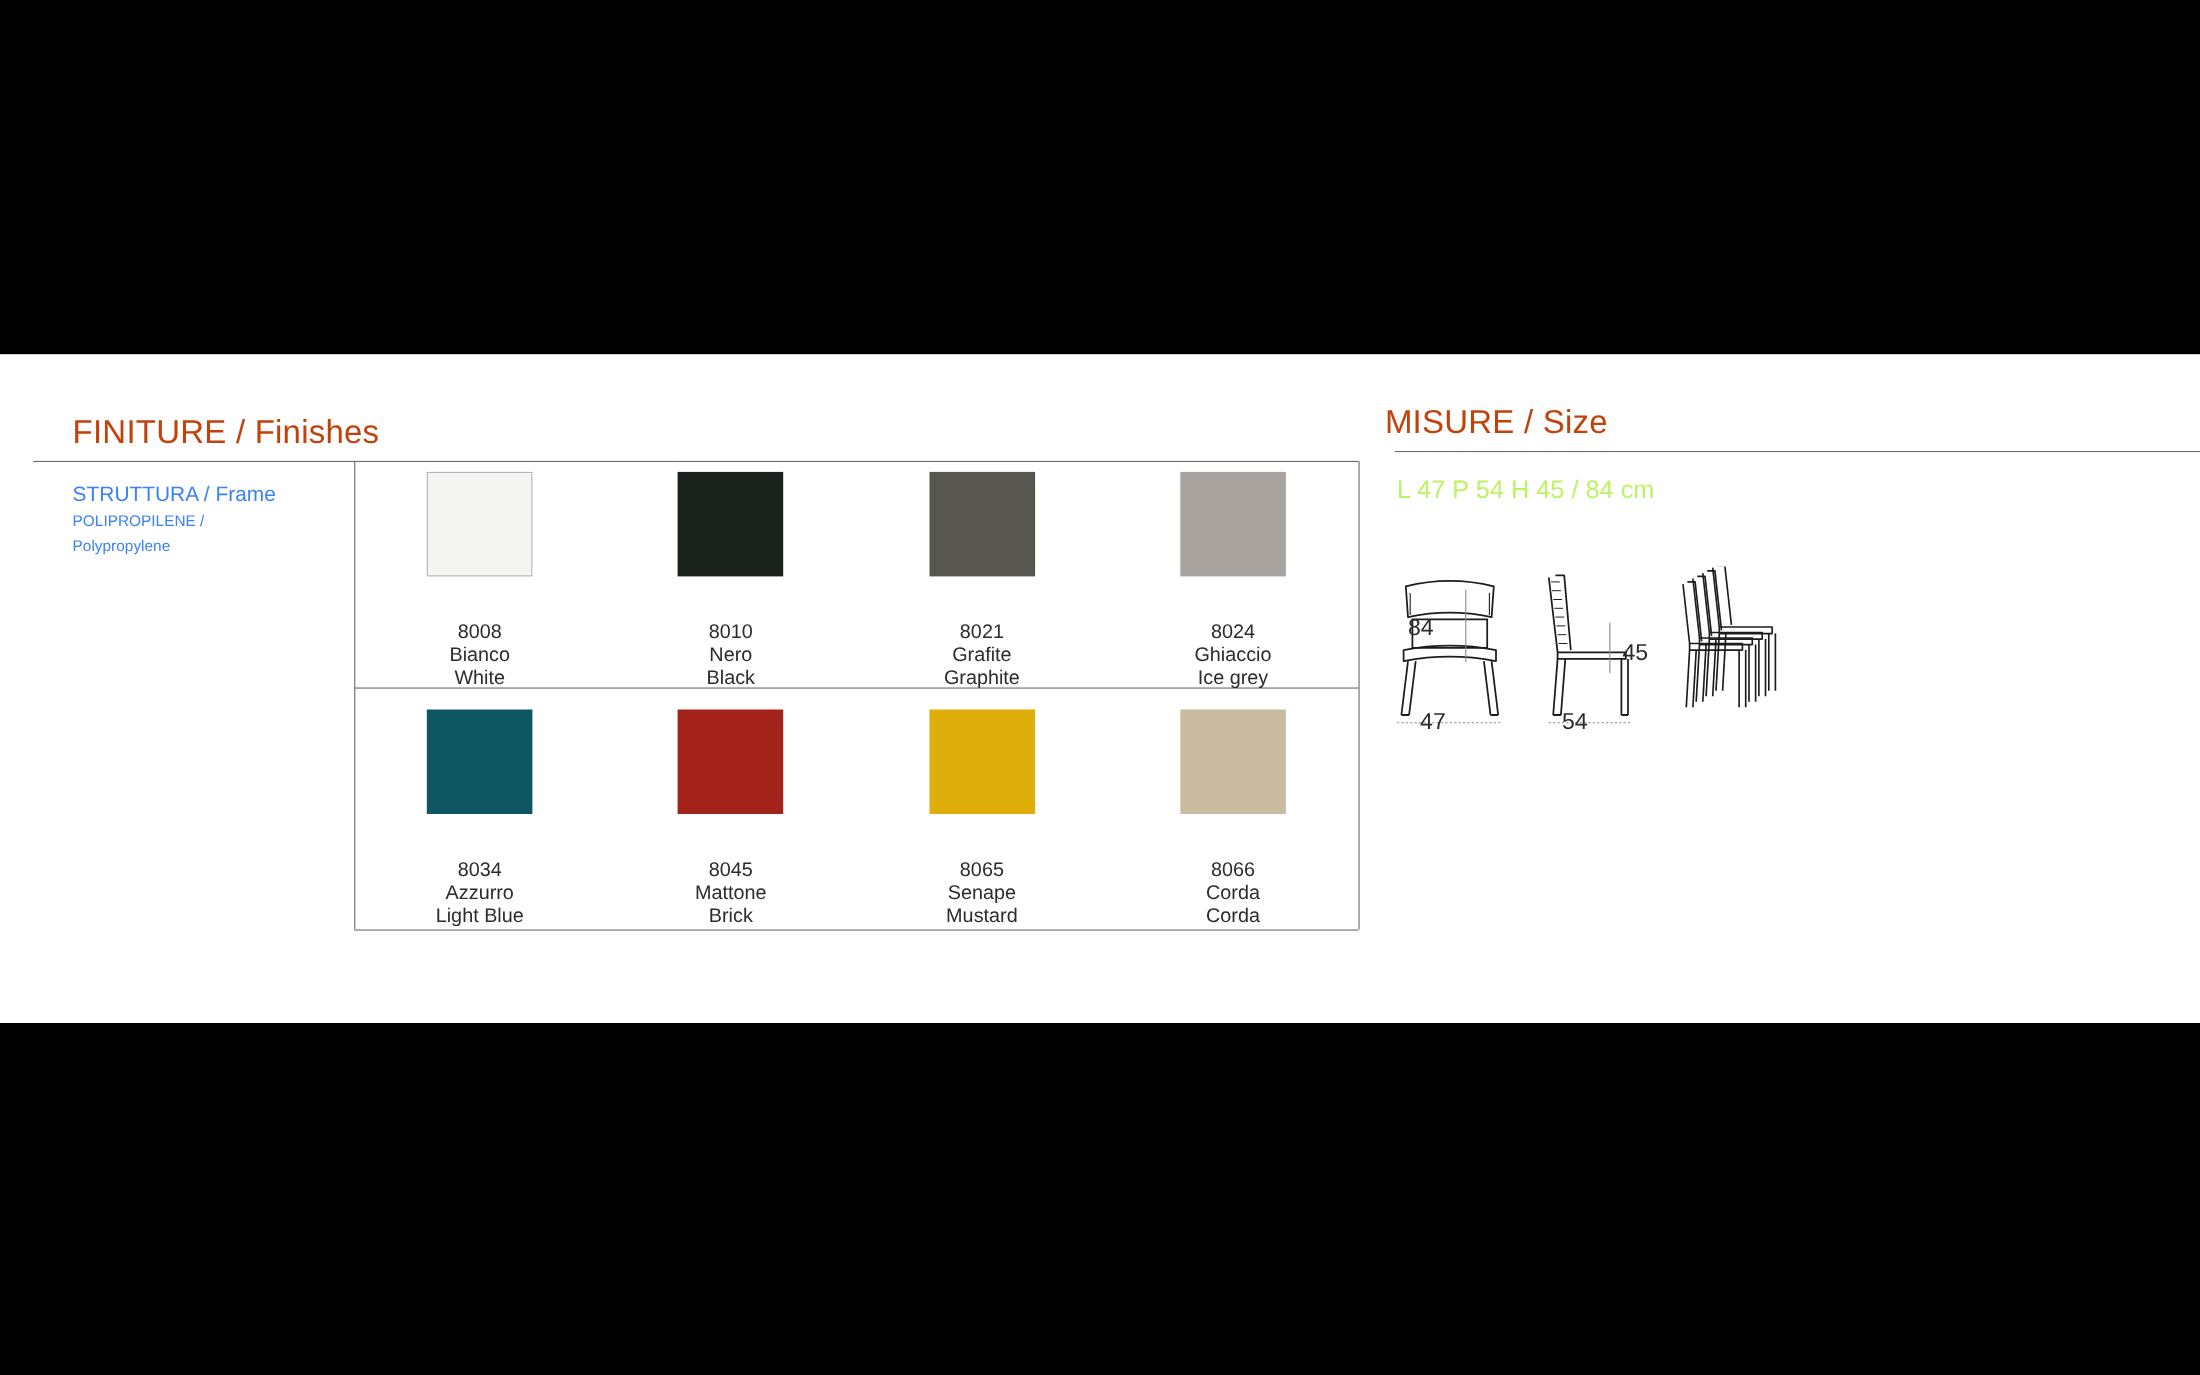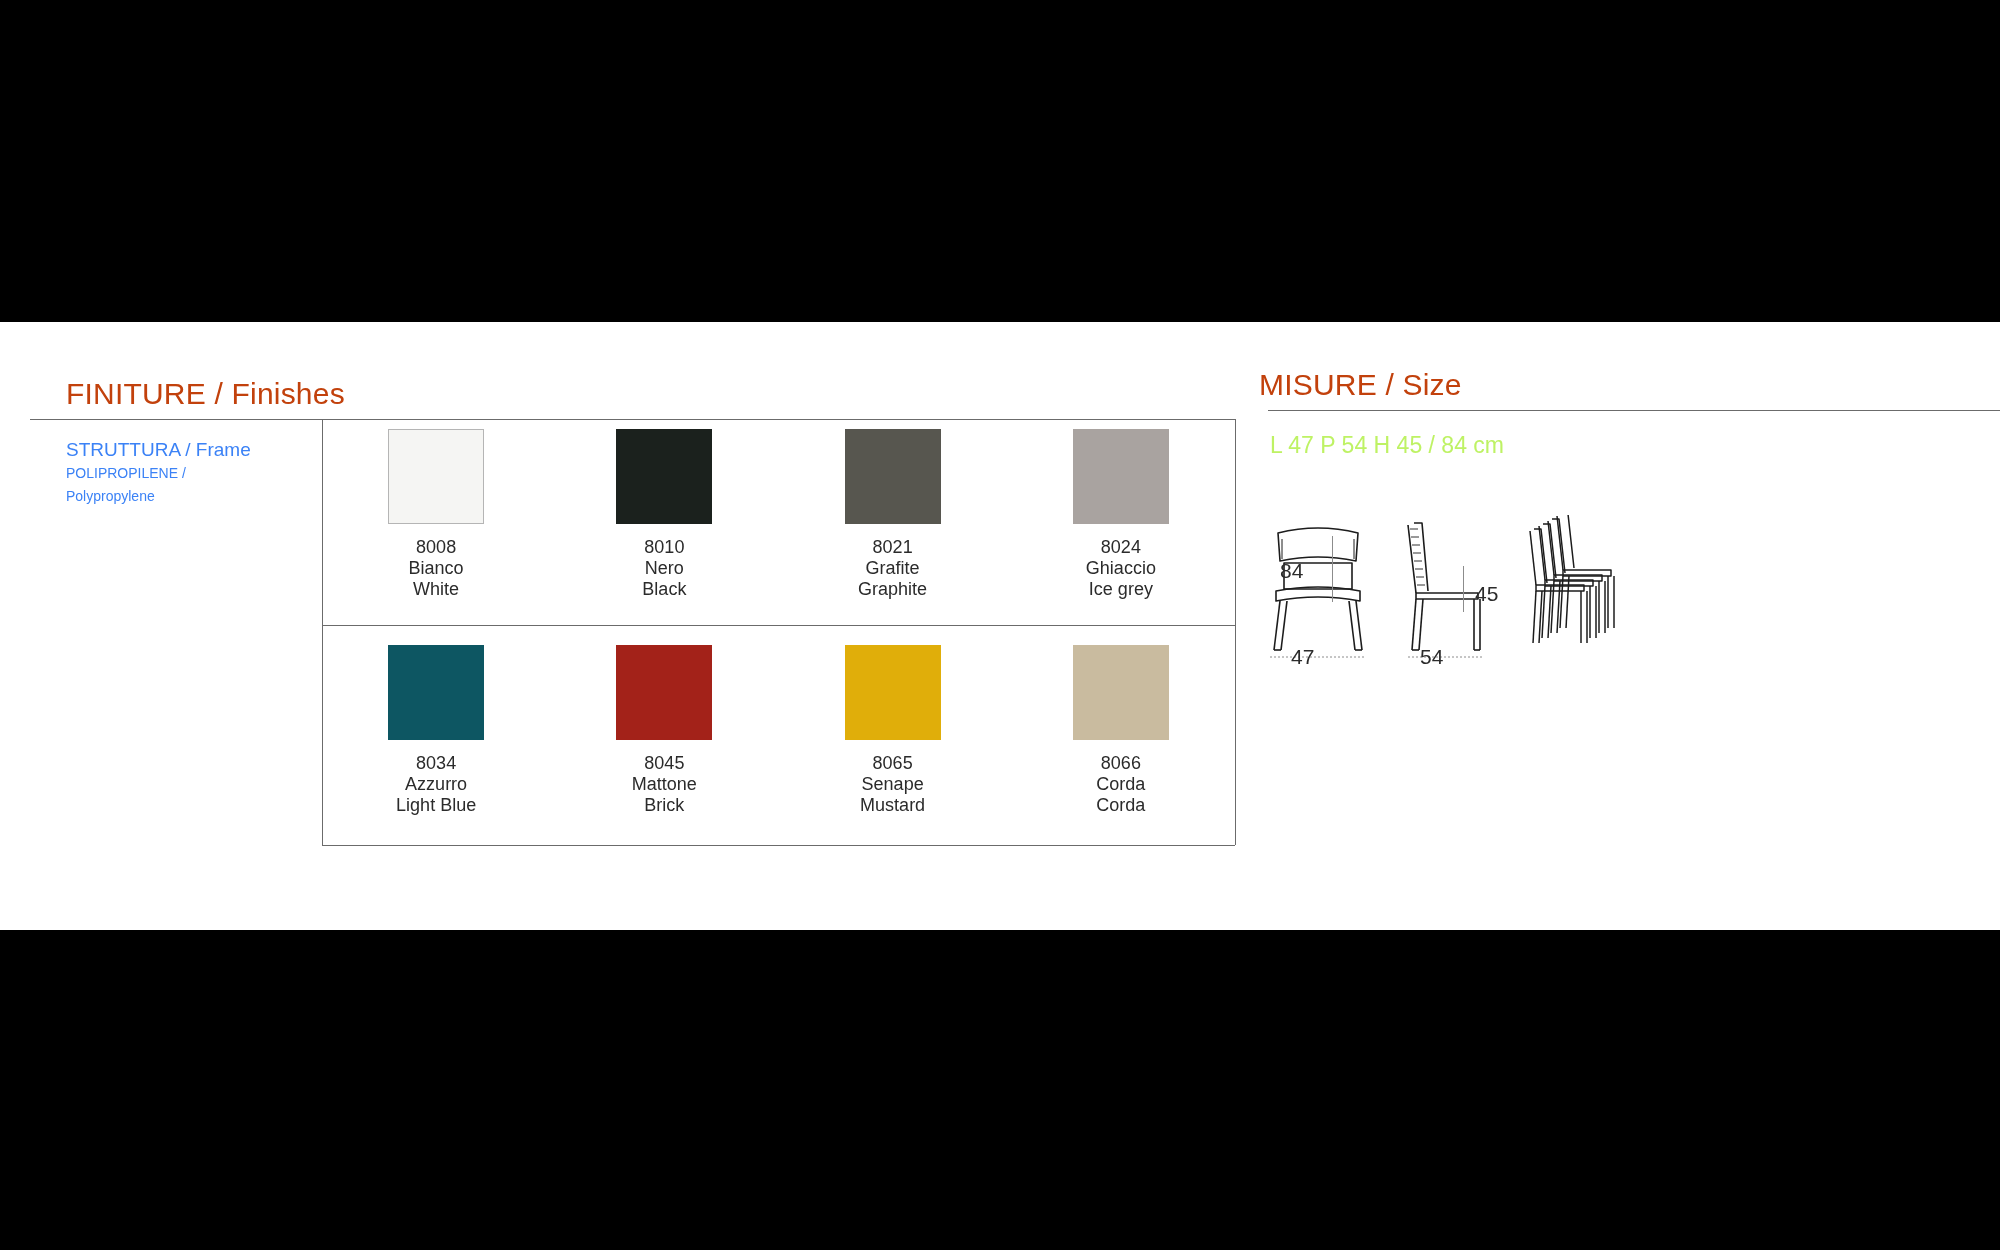--- a/index.html
+++ b/index.html
@@ -123,20 +123,21 @@
     display: flex;
   }
   .swatch-row-1 { top: 10px; }
   .swatch-row-2 { top: 226px; }
 
   .swatch-cell {
     flex: 1 1 0;
     display: flex;
     flex-direction: column;
     align-items: center;
+    gap: 27px;
   }
   .swatch-chip {
     width: 96px;
     height: 95px;
     box-sizing: border-box;
   }
   .swatch-chip.bordered {
     border: 1px solid #b5b5b5;
   }
   .swatch-labels {

